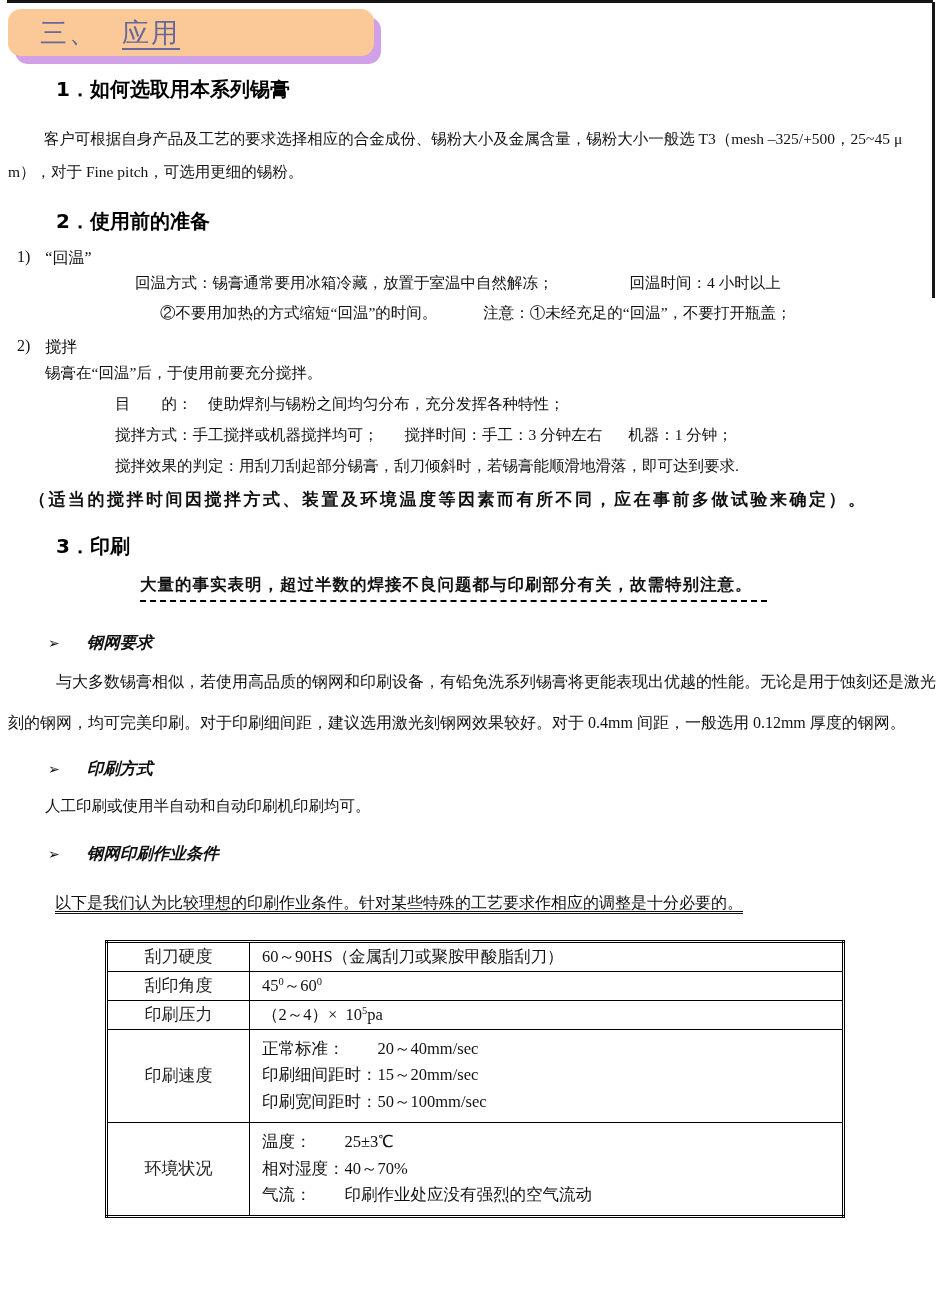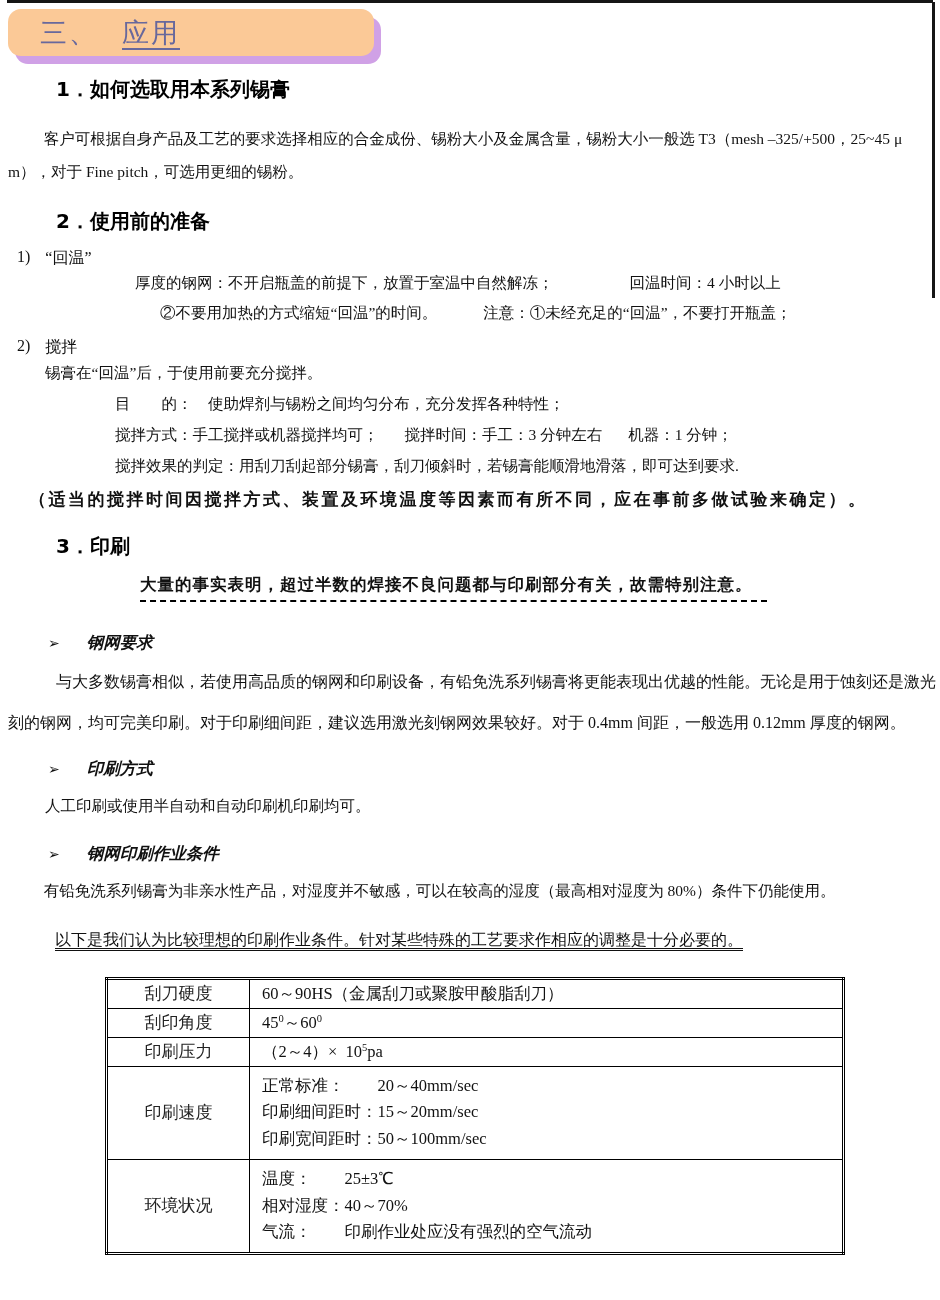--- a/index.html
+++ b/index.html
@@ -94,21 +94,21 @@
   <div class="h1 first">1．如何选取用本系列锡膏</div>
   <div class="para-select prewrap">客户可根据自身产品及工艺的要求选择相应的合金成份、锡粉大小及金属含量，锡粉大小一般选 T3（mesh –325/+500，25~45 μ m），对于 Fine pitch，可选用更细的锡粉。</div>
 
   <div class="h1 prep">2．使用前的准备</div>
 
   <div class="li-row">
     <span>1)</span>
     <span>“回温”</span>
   </div>
   <div class="method-line">
-    <span class="prewrap">厚度的钢网：不开启瓶盖的前提下，放置于室温中自然解冻；</span>
+    <span class="prewrap">回温方式：锡膏通常要用冰箱冷藏，放置于室温中自然解冻；</span>
     <span class="prewrap">回温时间：4 小时以上</span>
   </div>
   <div class="note-line">
     <span class="prewrap">②不要用加热的方式缩短“回温”的时间。</span>
     <span class="prewrap">注意：①未经充足的“回温”，不要打开瓶盖；</span>
   </div>
 
   <div class="li-row">
     <span>2)</span>
     <span>搅拌</span>
@@ -137,21 +137,20 @@
   <div class="bullet-row b-method">
     <span class="arrow">➢</span>
     <span class="btitle">印刷方式</span>
   </div>
   <div class="method-para prewrap">人工印刷或使用半自动和自动印刷机印刷均可。</div>
 
   <div class="bullet-row b-cond">
     <span class="arrow">➢</span>
     <span class="btitle">钢网印刷作业条件</span>
   </div>
-  <div class="cond-para prewrap">有铅免洗系列锡膏为非亲水性产品，对湿度并不敏感，可以在较高的湿度（最高相对湿度为 80%）条件下仍能使用。</div>
 
   <div class="ideal-line">
     <span class="prewrap">以下是我们认为比较理想的印刷作业条件。针对某些特殊的工艺要求作相应的调整是十分必要的。</span>
   </div>
 
   <table class="cond-table">
     <tbody>
         <tr class="single">
       <td class="tlabel">刮刀硬度</td>
       <td class="tvalue prewrap">60～90HS（金属刮刀或聚胺甲酸脂刮刀）</td>

